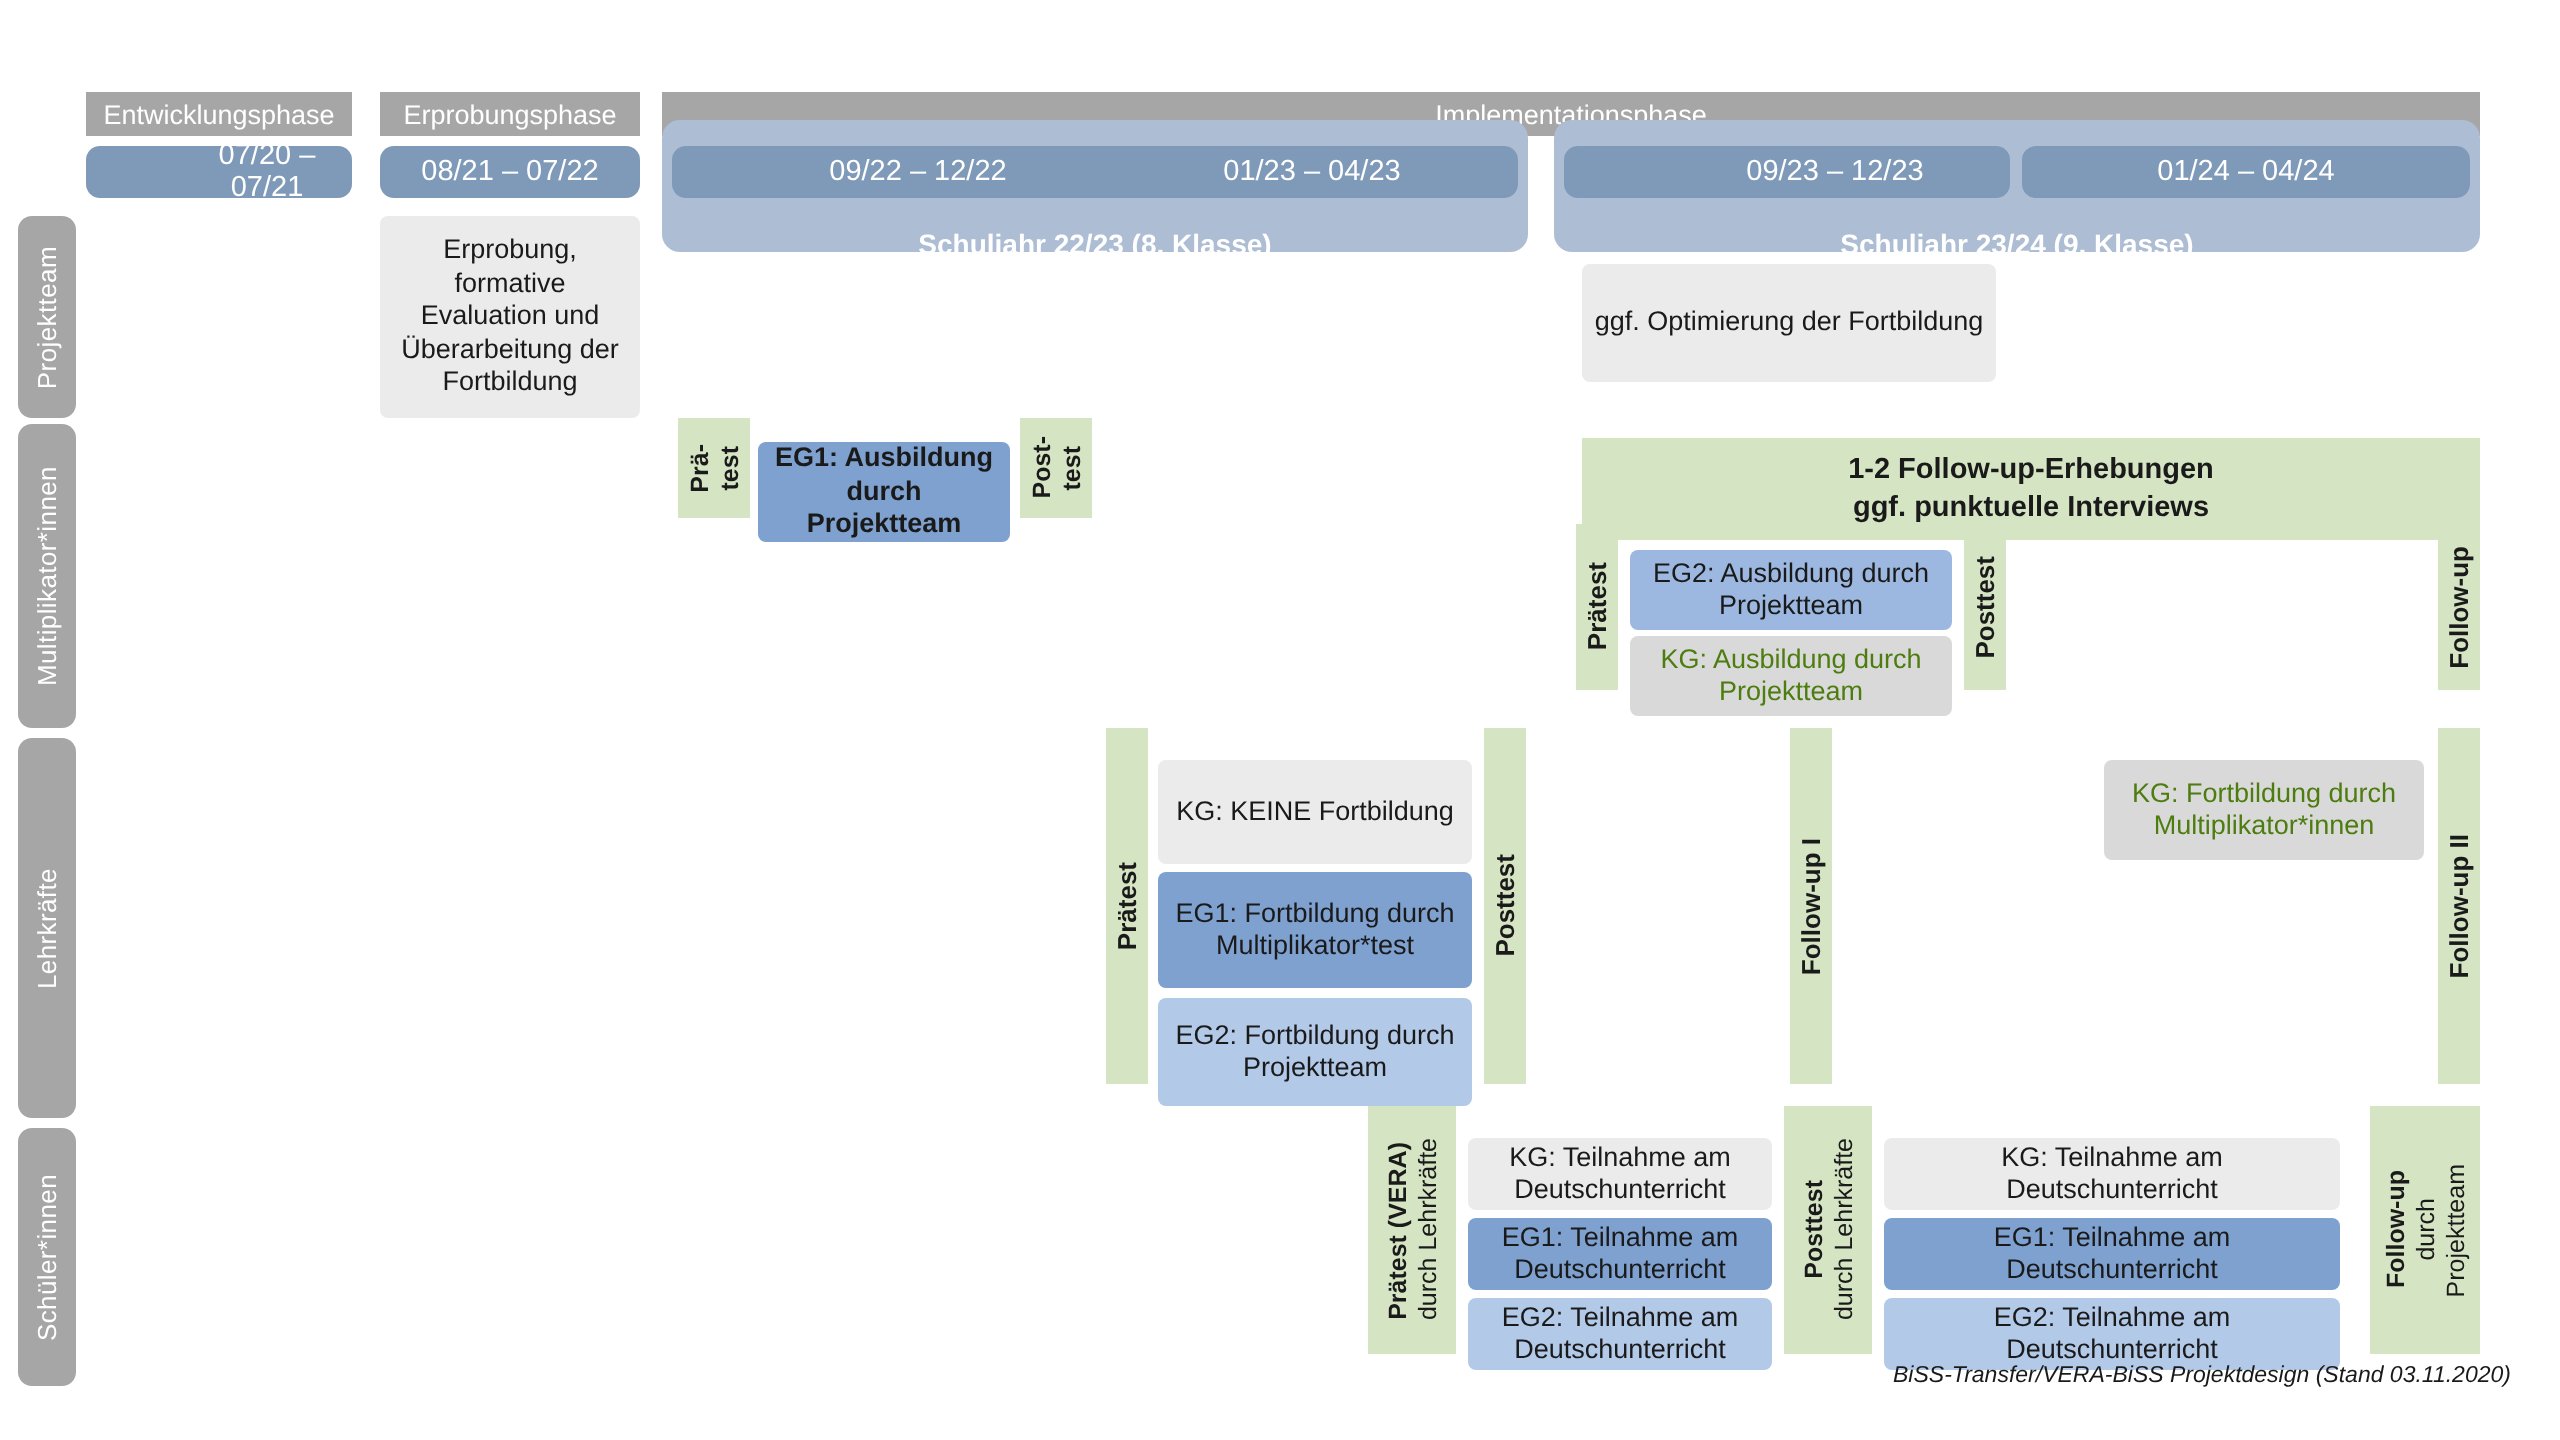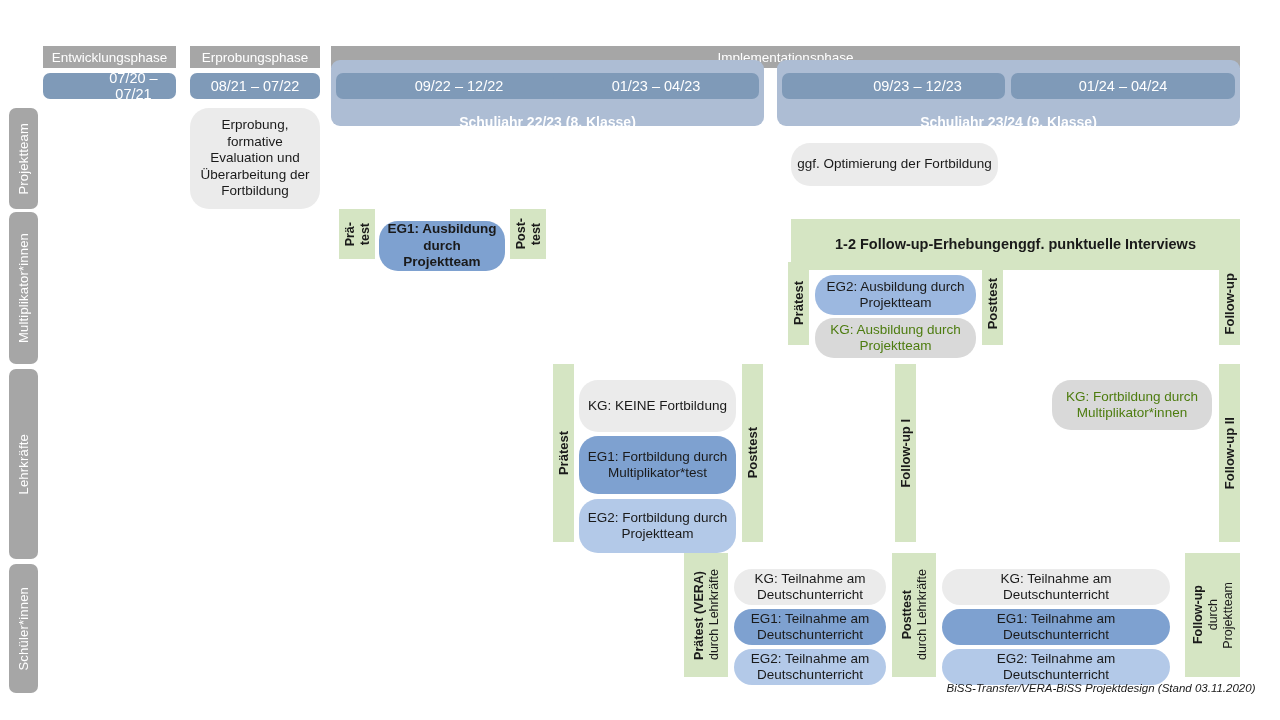--- a/index.html
+++ b/index.html
@@ -49,21 +49,21 @@
     border-radius:9px;
   }
   .schuljahr-label{
     color:#ffffff;
     font-size:14px;
     font-weight:bold;
     white-space:nowrap;
   }
 
   
-  .box{border-radius:19px;font-size:13.5px;line-height:1.22;padding:2px 6px;}
+  .box{border-radius:4px;font-size:13.5px;line-height:1.22;padding:2px 6px;}
   .box-grey{background:#ebebeb;color:#1a1a1a;}
   .box-grey2{background:#d9d9d9;color:#4d7c0f;}
   .box-blue-dark{background:#7ea1d0;color:#1a1a1a;}
   .box-blue-mid{background:#9cb8e0;color:#1a1a1a;}
   .box-blue-light{background:#b3c9e8;color:#1a1a1a;}
 
   
   .green{background:#d5e5c3;color:#1a1a1a;}
   .green .vtxt{
     writing-mode:vertical-rl;
@@ -152,21 +152,21 @@
     <span class="vtxt">Lehrkräfte</span>
   </div>
   <div class="abs lane-label ctr" style="left:9px;top:552px;width:29px;height:129px;">
     <span class="vtxt">Schüler*innen</span>
   </div>
 
   <div class="abs box box-grey ctr" style="left:190px;top:96px;width:130px;height:101px;">
     <span>Erprobung, formative Evaluation und Überarbeitung der Fortbildung</span>
   </div>
 
-  <div class="abs box box-grey ctr" style="left:791px;top:131px;width:207px;height:43px;">
+  <div class="abs box box-grey ctr" style="left:791px;top:120px;width:207px;height:59px;">
     <span>ggf. Optimierung der Fortbildung</span>
   </div>
 
   <div class="abs green" style="left:339px;top:209px;width:36px;height:50px;">
     <div class="vcols">
       <span class="vtxt">Prä-</span>
       <span class="vtxt">test</span>
     </div>
   </div>
 
@@ -174,21 +174,21 @@
     <span>EG1: Ausbildung durch Projektteam</span>
   </div>
 
   <div class="abs green" style="left:510px;top:209px;width:36px;height:50px;">
     <div class="vcols">
       <span class="vtxt">Post-</span>
       <span class="vtxt">test</span>
     </div>
   </div>
 
-  <div class="abs green-band ctr" style="left:791px;top:207px;width:449px;height:51px;flex-direction:row;">
+  <div class="abs green-band ctr" style="left:791px;top:207px;width:449px;height:51px;flex-direction:column;">
     <div>1-2 Follow-up-Erhebungen</div>
     <div>ggf. punktuelle Interviews</div>
   </div>
 
   <div class="abs green" style="left:788px;top:262px;width:21px;height:83px;">
     <div class="vstack">
         <span class="vtxt">Prätest</span>
       </div>
   </div>
 

